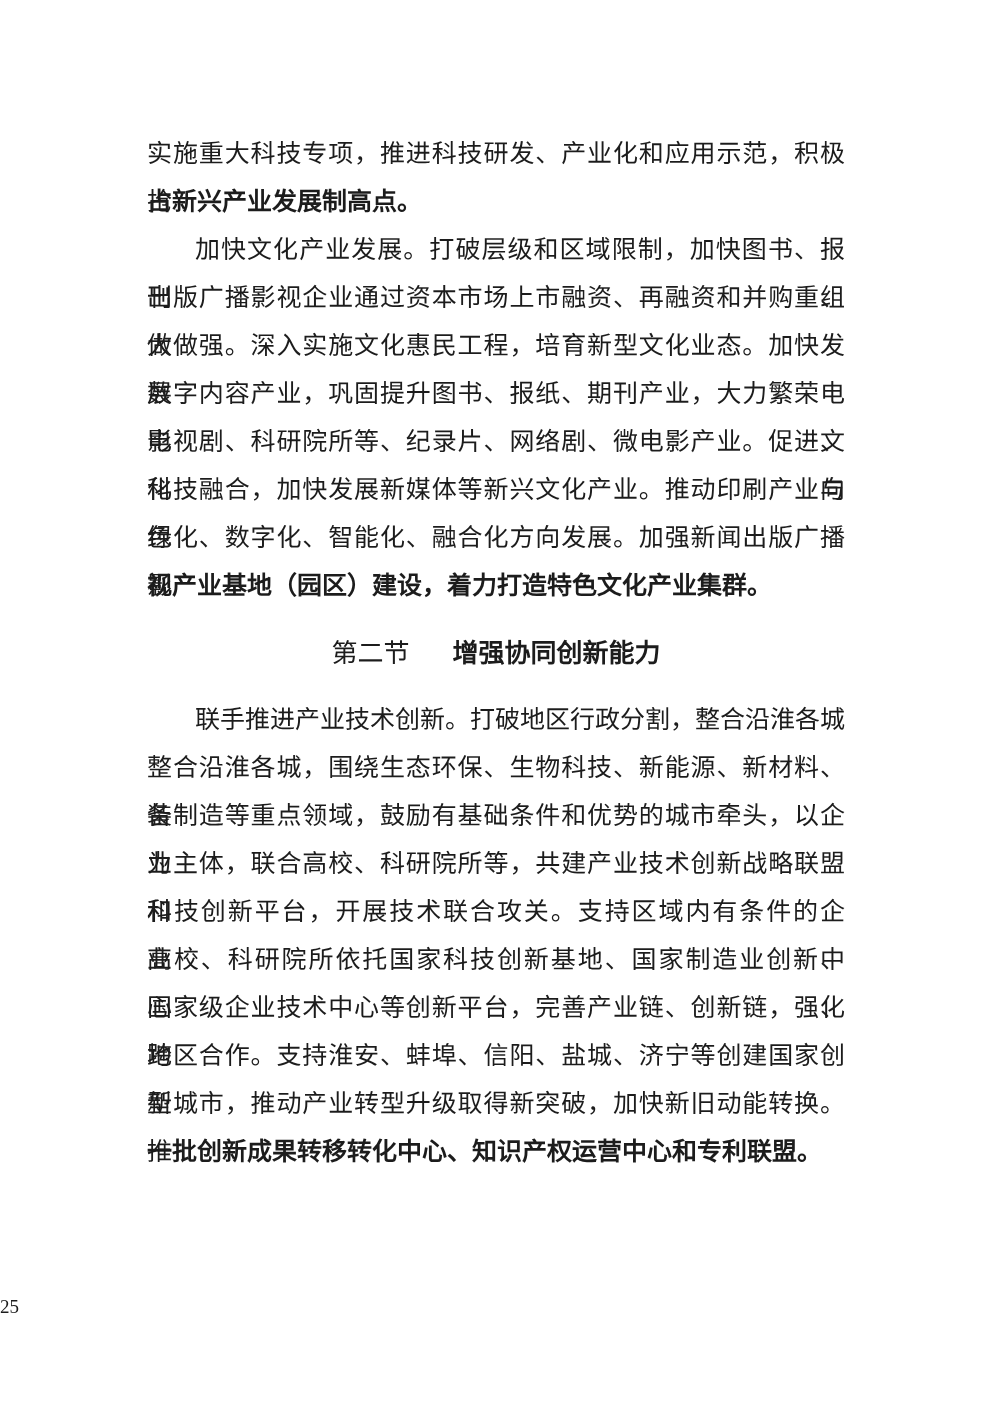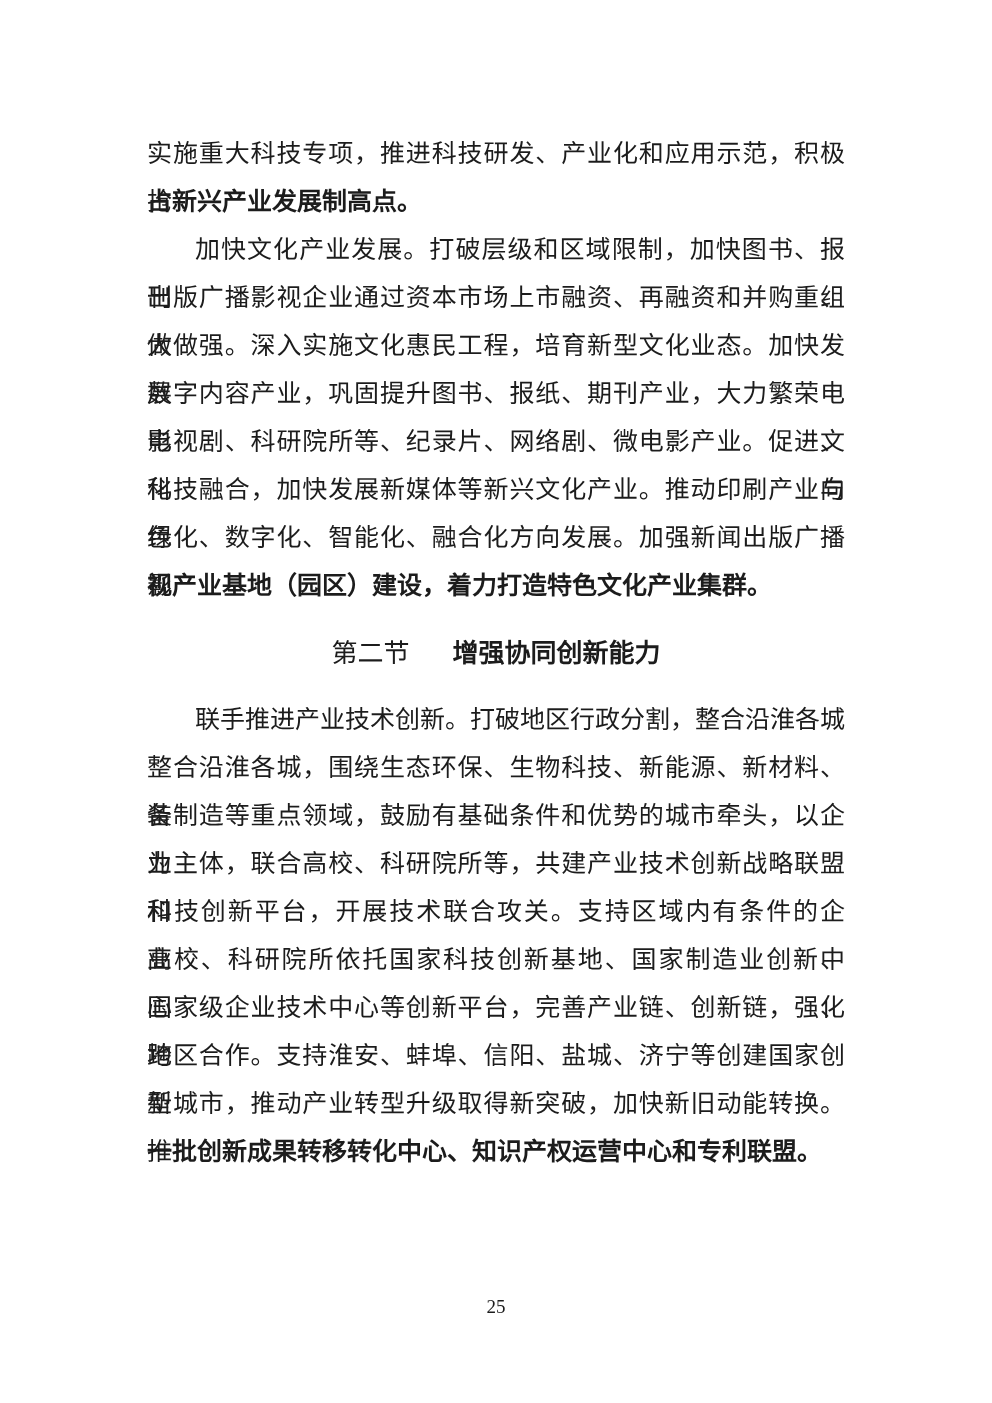--- a/index.html
+++ b/index.html
@@ -60,21 +60,20 @@
     font-weight: bold;
     font-family: Liberation Serif, serif;
   }
   .page-number {
     position: absolute;
     top: 1293px;
     left: 0;
     width: 992px;
     height: 28px;
     line-height: 28px;
-    text-align: center;
     font-size: 19px;
     color: #1c1c1c;
   }
 </style>
 </head>
 <body>
 
 <div class="page">
   <div class="content">
       <div class="line">实施重大科技专项，推进科技研发、产业化和应用示范，积极抢</div>

